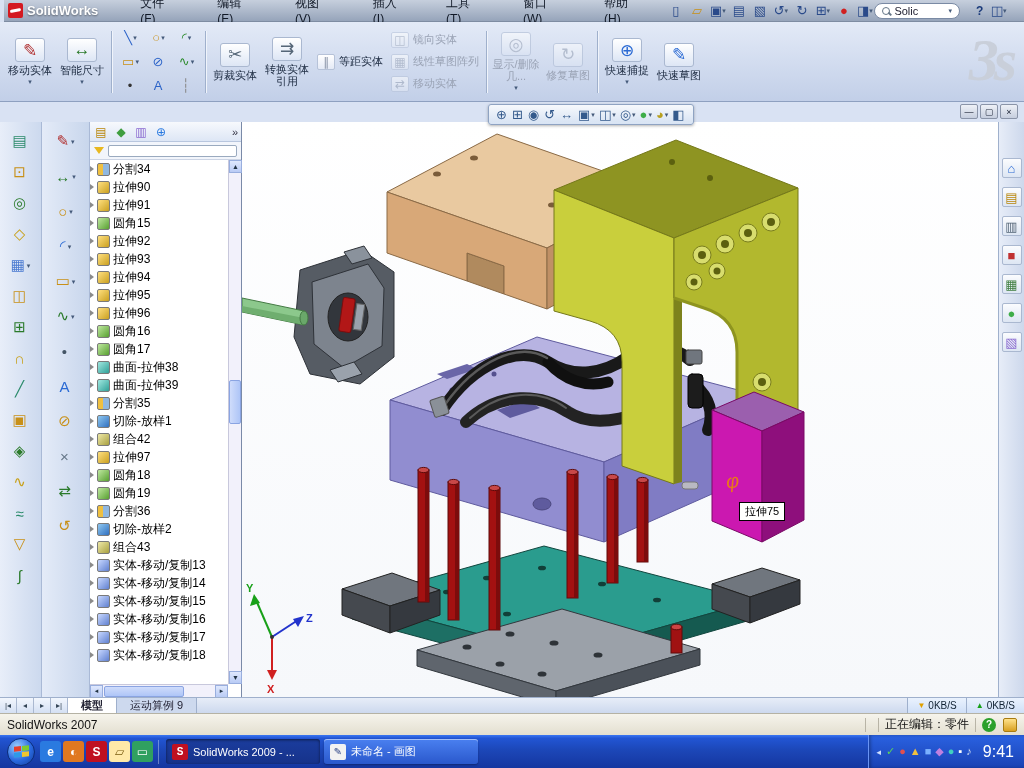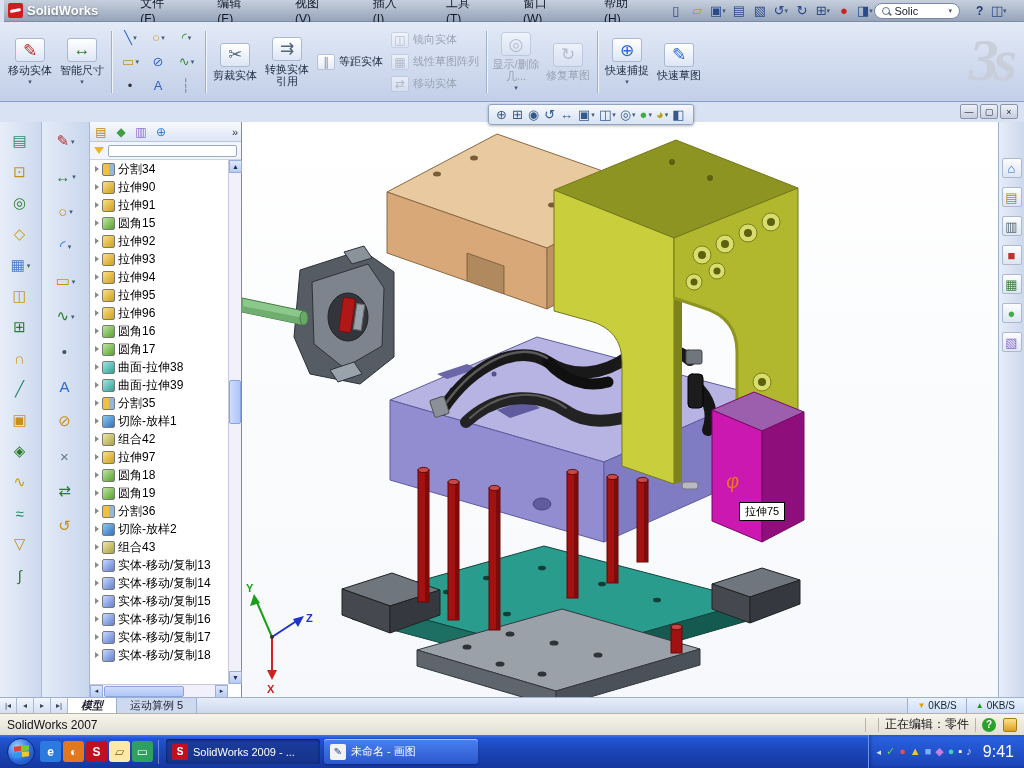--- a/index.html
+++ b/index.html
@@ -81,21 +81,21 @@
   .treepanel { width:152px; background:#fff; border-right:1px solid #7a8aa8; position:relative; }
   .mgrrow { height:20px; display:flex; align-items:center; background:linear-gradient(#f7f9fd,#dde6f5);
     border-bottom:1px solid #b8c6de; padding:0 3px; }
   .mgrtabs { display:flex; align-items:center; gap:4px; }
   .mico { width:16px; height:16px; display:flex; align-items:center; justify-content:center; font-size:12px; }
   .ovf { margin-left:auto; font-size:11px; color:#334; }
   .filterrow { height:18px; display:flex; align-items:center; gap:4px; padding:0 4px; background:#f2f5fb; border-bottom:1px solid #ccd4e4; }
   .funnel { width:0; height:0; border-left:5px solid transparent; border-right:5px solid transparent; border-top:7px solid #e8b820; }
   .fbox { flex:1; height:12px; background:#fff; border:1px solid #9aaabf; border-radius:2px; }
   .treelist { position:absolute; left:0; top:38px; right:13px; bottom:13px; overflow:hidden; }
-  .trow { display:flex; align-items:center; gap:3px; height:18px; padding-left:5px; font-size:12px; color:#000; white-space:nowrap; }
+  .trow { display:flex; align-items:center; gap:3px; height:18px; font-size:12px; color:#000; white-space:nowrap; }
   .exp { width:0; height:0; border-left:4px solid #8a8a8a; border-top:3.5px solid transparent; border-bottom:3.5px solid transparent; flex:none; }
   .fi { width:13px; height:13px; border:1px solid #7a7a7a; border-radius:2px; flex:none; }
   .fi[data-k="extrude"]  { background:linear-gradient(135deg,#ffe080,#caa020); }
   .fi[data-k="fillet"]   { background:linear-gradient(135deg,#bfe8a0,#58a030); }
   .fi[data-k="split"]    { background:linear-gradient(90deg,#f0c040 50%,#90b8e0 50%); }
   .fi[data-k="surface"]  { background:linear-gradient(135deg,#a0e8e0,#30a098); }
   .fi[data-k="loftcut"]  { background:linear-gradient(135deg,#90c8f0,#3070c0); }
   .fi[data-k="combine"]  { background:linear-gradient(135deg,#efe9a8,#a8a040); }
   .fi[data-k="movecopy"] { background:linear-gradient(135deg,#c8d8ff,#6080d0); }
   .vscroll { position:absolute; right:0; top:38px; bottom:13px; width:13px; background:#f2f1fb; border-left:1px solid #c8c8dc; }
@@ -120,21 +120,21 @@
     display:flex; flex-direction:column; align-items:center; padding-top:36px; gap:9px; }
   .rico { width:20px; height:20px; display:flex; align-items:center; justify-content:center; font-size:13px;
     background:linear-gradient(#fbfcfe,#dde6f3); border:1px solid #aab8d0; border-radius:2px; }
 
   
   .bottombar { position:absolute; left:0; top:697px; width:1024px; height:16px; display:flex; align-items:stretch;
     background:linear-gradient(#e7edf8,#cdd9ee); border-top:1px solid #9fb0cc; font-size:11px; }
   .navb { width:17px; display:flex; align-items:center; justify-content:center;
     background:linear-gradient(#f2f6fd,#d4e0f3); border-right:1px solid #aab8d0; color:#345; font-size:8px; }
   .sheettab { padding:0 13px; display:flex; align-items:center; background:#cdd9ee; border-right:1px solid #9fb0cc; color:#223; }
-  .sheettab.active { background:#fff; font-weight:bold;font-style:italic; }
+  .sheettab.active { background:#fff; font-weight:bold; }
   .bfill { flex:1; }
   .net { display:flex; align-items:center; gap:3px; padding:0 9px; border-left:1px solid #9fb0cc;
     background:linear-gradient(#eaf2fe,#cfdff7); font-size:10px; color:#123; }
   .arr { font-size:8px; } .arr.dn { color:#e0a000; } .arr.up { color:#16a016; }
 
   
   .statusbar { position:absolute; left:0; top:713px; width:1024px; height:22px; display:flex; align-items:center;
     background:linear-gradient(#f6f4ec,#e3dfd0); border-top:1px solid #b5b2a4; padding:0 7px; font-size:12px; color:#111; }
   .sfill { flex:1; }
   .ssep { width:1px; height:14px; background:#b8b4a6; margin:0 6px; }
@@ -979,21 +979,21 @@
 
   <div class="bottombar">
     <span class="navbtns" style="display:flex">
 
     <span class="navb">|◂</span>
         <span class="navb">◂</span>
         <span class="navb">▸</span>
         <span class="navb">▸|</span>
       </span>
     <span class="sheettab active">模型</span>
-    <span class="sheettab">运动算例 5</span>
+    <span class="sheettab">运动算例 9</span>
     <span class="bfill"></span>
     <span class="net">
         <em class="arr dn">▼</em>
         <span>0KB/S</span>
       </span>
     <span class="net">
         <em class="arr up">▲</em>
         <span>0KB/S</span>
       </span>
   </div>

